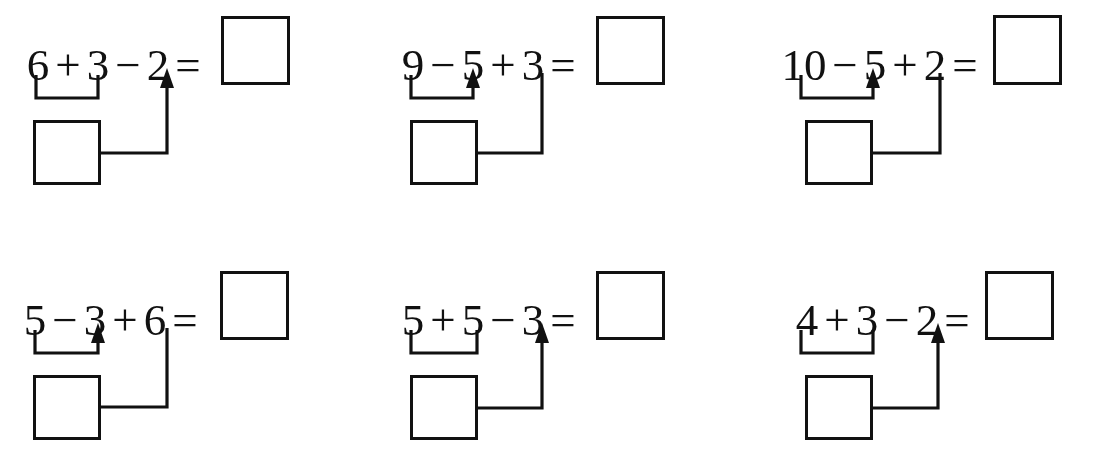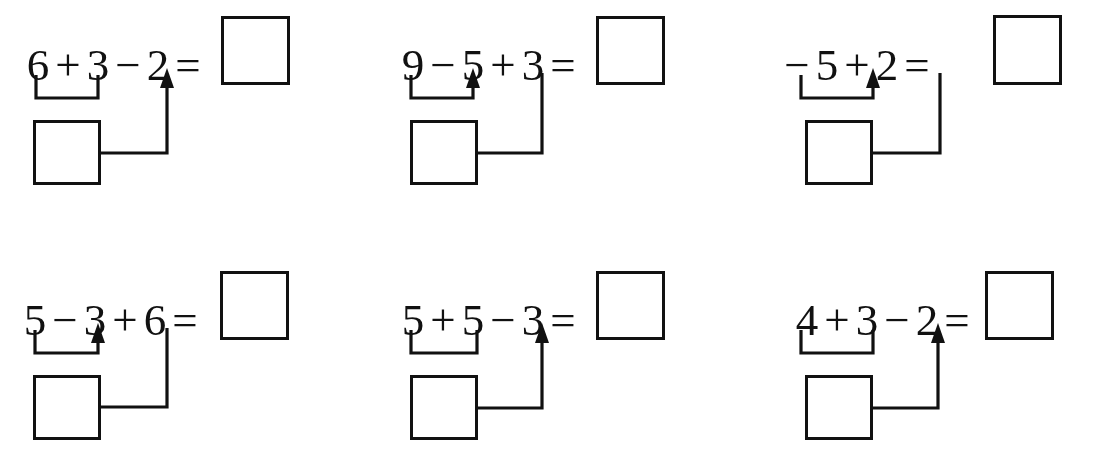--- a/index.html
+++ b/index.html
@@ -113,20 +113,21 @@
     <div class="work-box" style="left:35px; top:120px; width:68px; height:65px;"></div>
     <svg class="overlay-svg" viewBox="0 0 366 200">
       <polyline points="36,75 36,98 98,98 98,82"></polyline>
       <polygon class="arrowhead" points="98,68 91,88 105,88"></polygon>
       <polyline points="103,153 167,153 167,73"></polyline>
     </svg>
   </div>
 
   <div class="problem" style="left:760px; top:0px;">
     <div class="expr" style="left:20px; top:20px;">
+      <span class="tok num wide">10</span>
       <span class="tok op">−</span>
       <span class="tok num">5</span>
       <span class="tok op">+</span>
       <span class="tok num">2</span>
       <span class="tok eq">=</span>
     </div>
     <div class="answer-box" style="left:233px; top:15px; width:69px; height:70px;"></div>
     <div class="work-box" style="left:45px; top:120px; width:68px; height:65px;"></div>
     <svg class="overlay-svg" viewBox="0 0 366 200">
       <polyline points="41,75 41,98 113,98 113,82"></polyline>

